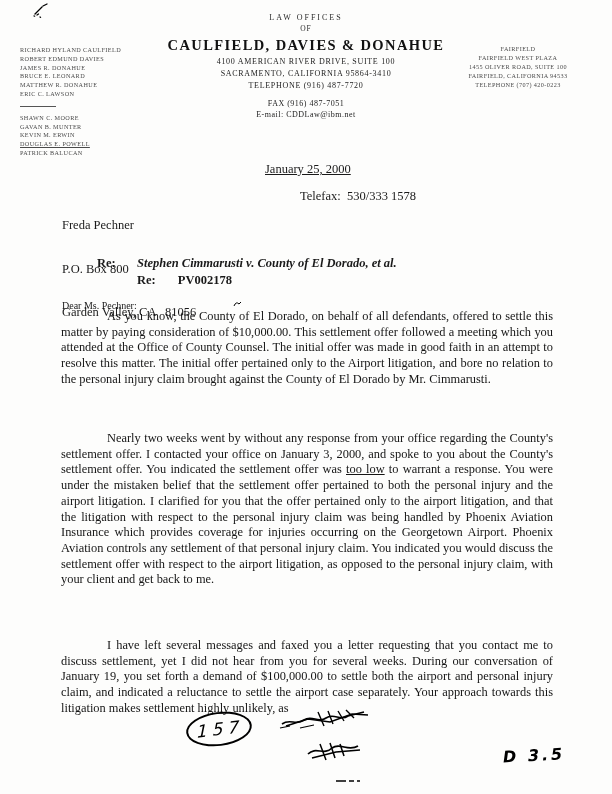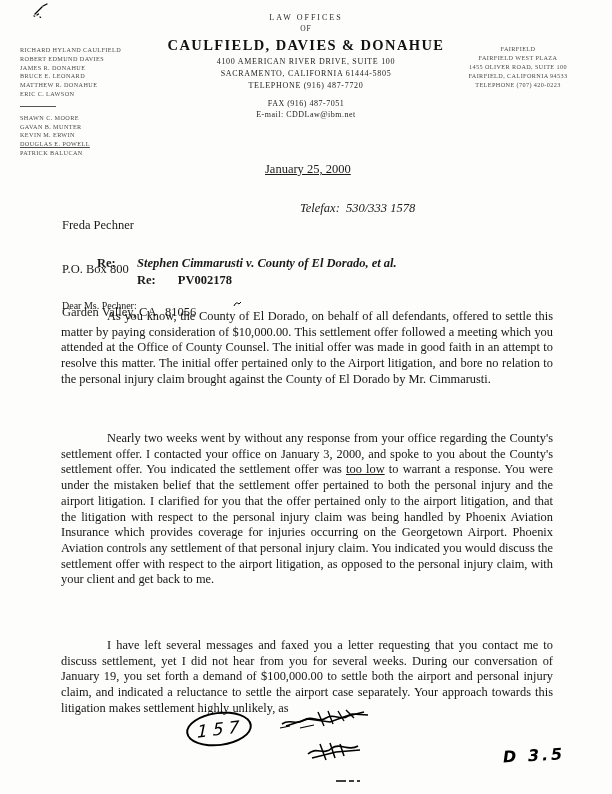--- a/index.html
+++ b/index.html
@@ -20,21 +20,21 @@
   .lh-fax, .lh-email { font-size:8px; letter-spacing:0.5px; margin-top:2px; color:#222; }
   .lh-left { position:absolute; top:46px; left:20px; width:130px; }
   .lh-left .atty { font-size:6.2px; letter-spacing:0.4px; line-height:8.8px; color:#4a4a4a; white-space:nowrap; }
   .lh-rule { width:36px; border:none; border-top:1px solid #555; margin:7px 0 7px 0; }
   .atty.u-name { text-decoration:underline; }
   .lh-right { position:absolute; top:44px; right:10px; width:168px; text-align:center; }
   .lh-right .br-line { font-size:6.2px; letter-spacing:0.4px; line-height:9px; color:#4a4a4a; white-space:nowrap; }
   
   .date-line { position:absolute; top:162px; left:265px; font-size:12.5px;text-decoration:underline; }
   .recipient { position:absolute; top:189px; left:62px; font-size:12.5px; line-height:14.5px; white-space:pre; }
-  .telefax { position:absolute; top:201px; left:300px; font-size:12.5px; white-space:pre;font-style:italic; }
+  .telefax { position:absolute; top:189px; left:300px; font-size:12.5px; white-space:pre; }
   .re-block { position:absolute; top:256px; left:85px; font-size:12.5px;margin-left:12px; }
   .re-row { display:flex; }
   .re-label { font-weight:bold; width:40px; }
   .re-case { font-weight:bold; font-style:italic; }
   .re-row2 { margin-left:40px; margin-top:2px; display:flex; }
   .re-num { font-weight:bold; margin-left:22px; }
   .salutation { position:absolute; top:300px; left:62px; font-size:10px; }
   .para { position:absolute; left:61px; width:492px; font-size:12.4px; line-height:15.7px;
           text-align:justify; text-indent:46px; color:#151515; }
   .p1 { top:309px; }
@@ -79,21 +79,21 @@
     <div class="atty">KEVIN M. ERWIN</div>
     <div class="atty u-name">DOUGLAS E. POWELL</div>
     <div class="atty">PATRICK BALUCAN</div>
   </div>
 
   <div class="lh-center">
     <div class="lh-law-offices">LAW OFFICES</div>
     <div class="lh-of">OF</div>
     <div class="lh-firm">CAULFIELD, DAVIES &amp; DONAHUE</div>
     <div class="lh-addr">4100 AMERICAN RIVER DRIVE, SUITE 100</div>
-    <div class="lh-addr">SACRAMENTO, CALIFORNIA 61444-5805</div>
+    <div class="lh-addr">SACRAMENTO, CALIFORNIA 95864-3410</div>
     <div class="lh-addr">TELEPHONE (916) 487-7720</div>
     <div class="lh-faxblock">
       <div class="lh-fax">FAX (916) 487-7051</div>
       <div class="lh-email">E-mail: CDDLaw@ibm.net</div>
     </div>
   </div>
 
   <div class="lh-right">
     <div class="br-line">FAIRFIELD</div>
     <div class="br-line">FAIRFIELD WEST PLAZA</div>

